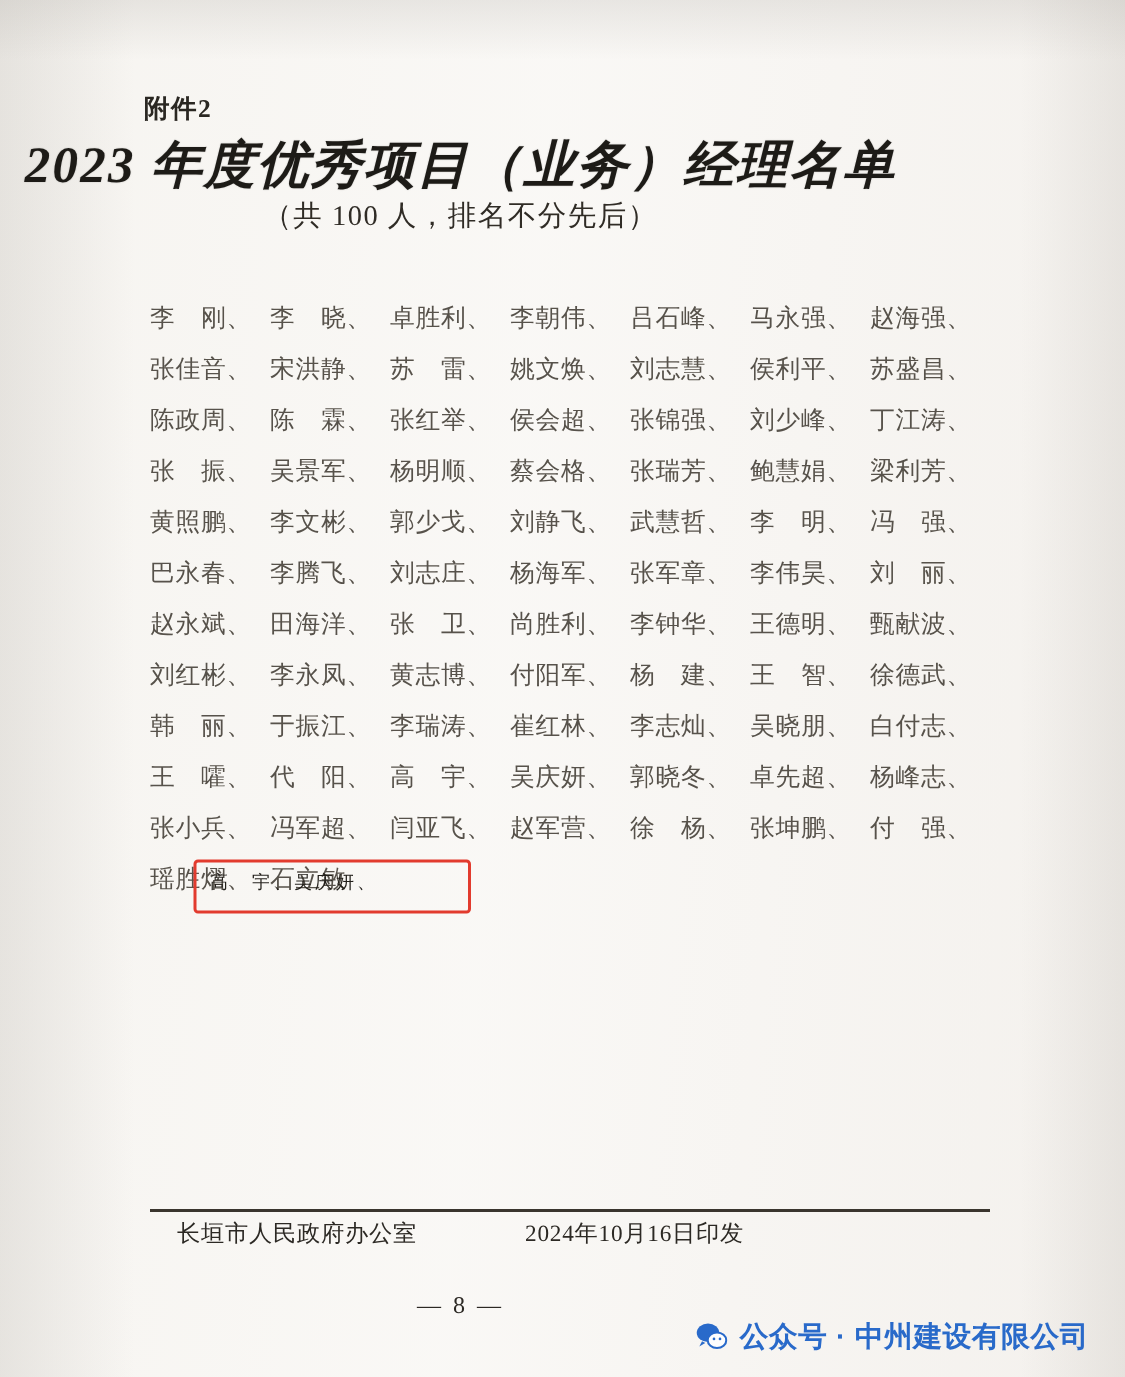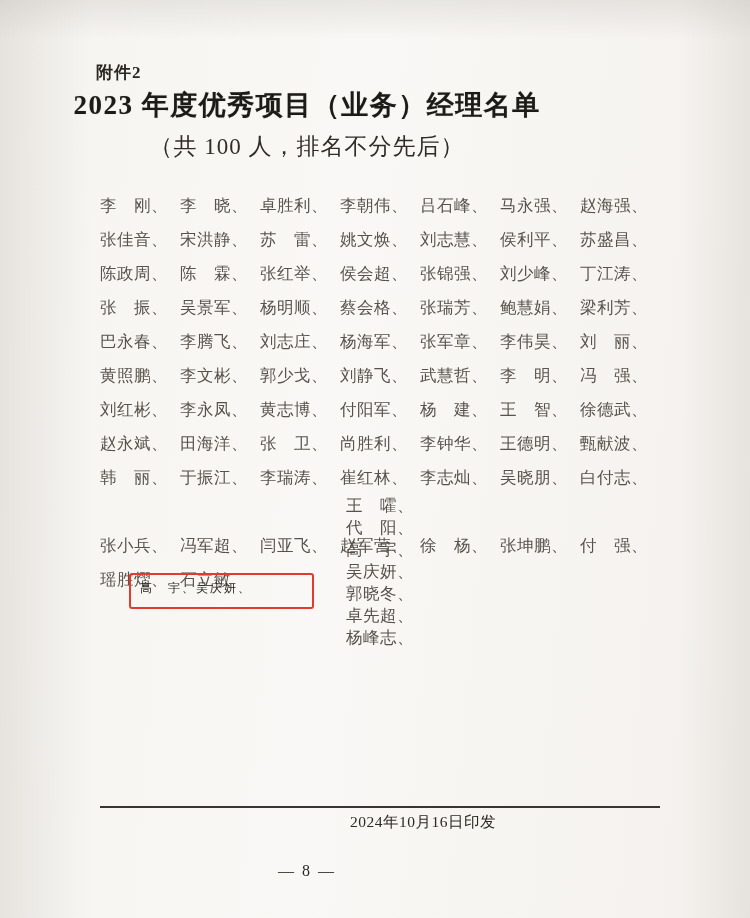--- a/index.html
+++ b/index.html
@@ -58,63 +58,63 @@
     font-weight: bold;
     color: #2a2722;
     letter-spacing: 1px;
     font-family: "Liberation Serif", "DejaVu Serif", serif;
   }
   .doc-title {
     position: absolute;
     left: 0; right: 0;
     top: 70px;
     text-align: center;
-    font-size: 27px;
+    font-size: 34px;
     font-weight: bold;
     color: #1d1b17;
     letter-spacing: 1.5px;
     font-family: "Liberation Serif", "DejaVu Serif", serif;
     text-shadow: 0 0 1px rgba(0,0,0,0.25);
+    font-style: italic;
   }
   .doc-subtitle {
     position: absolute;
     left: 0; right: 0;
     top: 114px;
     text-align: center;
-    font-size: 23px;
+    font-size: 19px;
     color: #302c26;
     letter-spacing: 1px;
     font-family: "Liberation Serif", "DejaVu Serif", serif;
   }
   .name-list {
     position: absolute;
     left: 100px;
     top: 172px;
     width: 560px;
   }
   .name-row {
     display: flex;
     flex-direction: row;
-    align-items: center;
+    align-items: flex-end;
     height: 34px;
     color: #4a453d;
     font-size: 16.5px;
     letter-spacing: 0.5px;
     font-family: Liberation Serif, serif;
     opacity: 0.92;
     filter: blur(0.25px);
   }
   .name-cell {
     flex: 1 1 0;
     text-align: left;
     white-space: nowrap;
   }
   .name-row.row-highlighted {
     position: relative;
-    flex-direction: column;
   }
   .highlight-box {
     position: absolute;
     left: 129px;
     top: 556px;
     width: 185px;
     height: 36px;
     border: 2px solid #e23b2e;
     border-radius: 3px;
     box-sizing: border-box;
@@ -238,54 +238,54 @@
       <div class="name-row">
         <span class="name-cell">张　振、</span>
         <span class="name-cell">吴景军、</span>
         <span class="name-cell">杨明顺、</span>
         <span class="name-cell">蔡会格、</span>
         <span class="name-cell">张瑞芳、</span>
         <span class="name-cell">鲍慧娟、</span>
         <span class="name-cell">梁利芳、</span>
       </div>
       <div class="name-row">
+        <span class="name-cell">黄照鹏、</span>
+        <span class="name-cell">李文彬、</span>
+        <span class="name-cell">郭少戈、</span>
+        <span class="name-cell">刘静飞、</span>
+        <span class="name-cell">武慧哲、</span>
+        <span class="name-cell">李　明、</span>
+        <span class="name-cell">冯　强、</span>
+      </div>
+      <div class="name-row">
         <span class="name-cell">巴永春、</span>
         <span class="name-cell">李腾飞、</span>
         <span class="name-cell">刘志庄、</span>
         <span class="name-cell">杨海军、</span>
         <span class="name-cell">张军章、</span>
         <span class="name-cell">李伟昊、</span>
         <span class="name-cell">刘　丽、</span>
       </div>
       <div class="name-row">
-        <span class="name-cell">黄照鹏、</span>
-        <span class="name-cell">李文彬、</span>
-        <span class="name-cell">郭少戈、</span>
-        <span class="name-cell">刘静飞、</span>
-        <span class="name-cell">武慧哲、</span>
-        <span class="name-cell">李　明、</span>
-        <span class="name-cell">冯　强、</span>
+        <span class="name-cell">赵永斌、</span>
+        <span class="name-cell">田海洋、</span>
+        <span class="name-cell">张　卫、</span>
+        <span class="name-cell">尚胜利、</span>
+        <span class="name-cell">李钟华、</span>
+        <span class="name-cell">王德明、</span>
+        <span class="name-cell">甄献波、</span>
       </div>
       <div class="name-row">
         <span class="name-cell">刘红彬、</span>
         <span class="name-cell">李永凤、</span>
         <span class="name-cell">黄志博、</span>
         <span class="name-cell">付阳军、</span>
         <span class="name-cell">杨　建、</span>
         <span class="name-cell">王　智、</span>
         <span class="name-cell">徐德武、</span>
-      </div>
-      <div class="name-row">
-        <span class="name-cell">赵永斌、</span>
-        <span class="name-cell">田海洋、</span>
-        <span class="name-cell">张　卫、</span>
-        <span class="name-cell">尚胜利、</span>
-        <span class="name-cell">李钟华、</span>
-        <span class="name-cell">王德明、</span>
-        <span class="name-cell">甄献波、</span>
       </div>
       <div class="name-row">
         <span class="name-cell">韩　丽、</span>
         <span class="name-cell">于振江、</span>
         <span class="name-cell">李瑞涛、</span>
         <span class="name-cell">崔红林、</span>
         <span class="name-cell">李志灿、</span>
         <span class="name-cell">吴晓朋、</span>
         <span class="name-cell">白付志、</span>
       </div>
@@ -316,21 +316,34 @@
         <span class="name-cell"></span>
         <span class="name-cell"></span>
       </div>
     </div>
 
     <div class="highlight-box"></div>
     <div class="highlight-names">高　宇、吴庆妍、</div>
 
     <div class="footer-rule"></div>
 
+    <div class="footer-left">长垣市人民政府办公室</div>
 
     <div class="footer-right">2024年10月16日印发</div>
 
     <div class="page-number">— 8 —</div>
 
   </div>
 
+  <div class="watermark">
+    <span class="wm-icon">
+      <svg width="22" height="22" viewBox="0 0 22 22" aria-hidden="true">
+        <ellipse cx="9" cy="8.5" rx="7.5" ry="6.2" fill="#1f63c8"></ellipse>
+        <path d="M5 14.2 L3.2 17.6 L7.2 15.4 Z" fill="#1f63c8"></path>
+        <ellipse cx="15" cy="13.5" rx="6.2" ry="5.2" fill="#ffffff" stroke="#1f63c8" stroke-width="1.4"></ellipse>
+        <circle cx="13" cy="12.6" r="0.9" fill="#1f63c8"></circle>
+        <circle cx="17" cy="12.6" r="0.9" fill="#1f63c8"></circle>
+      </svg>
+    </span>
+    <span class="wm-text">公众号 · 中州建设有限公司</span>
+  </div>
 
 </div>
 
 </body></html>

